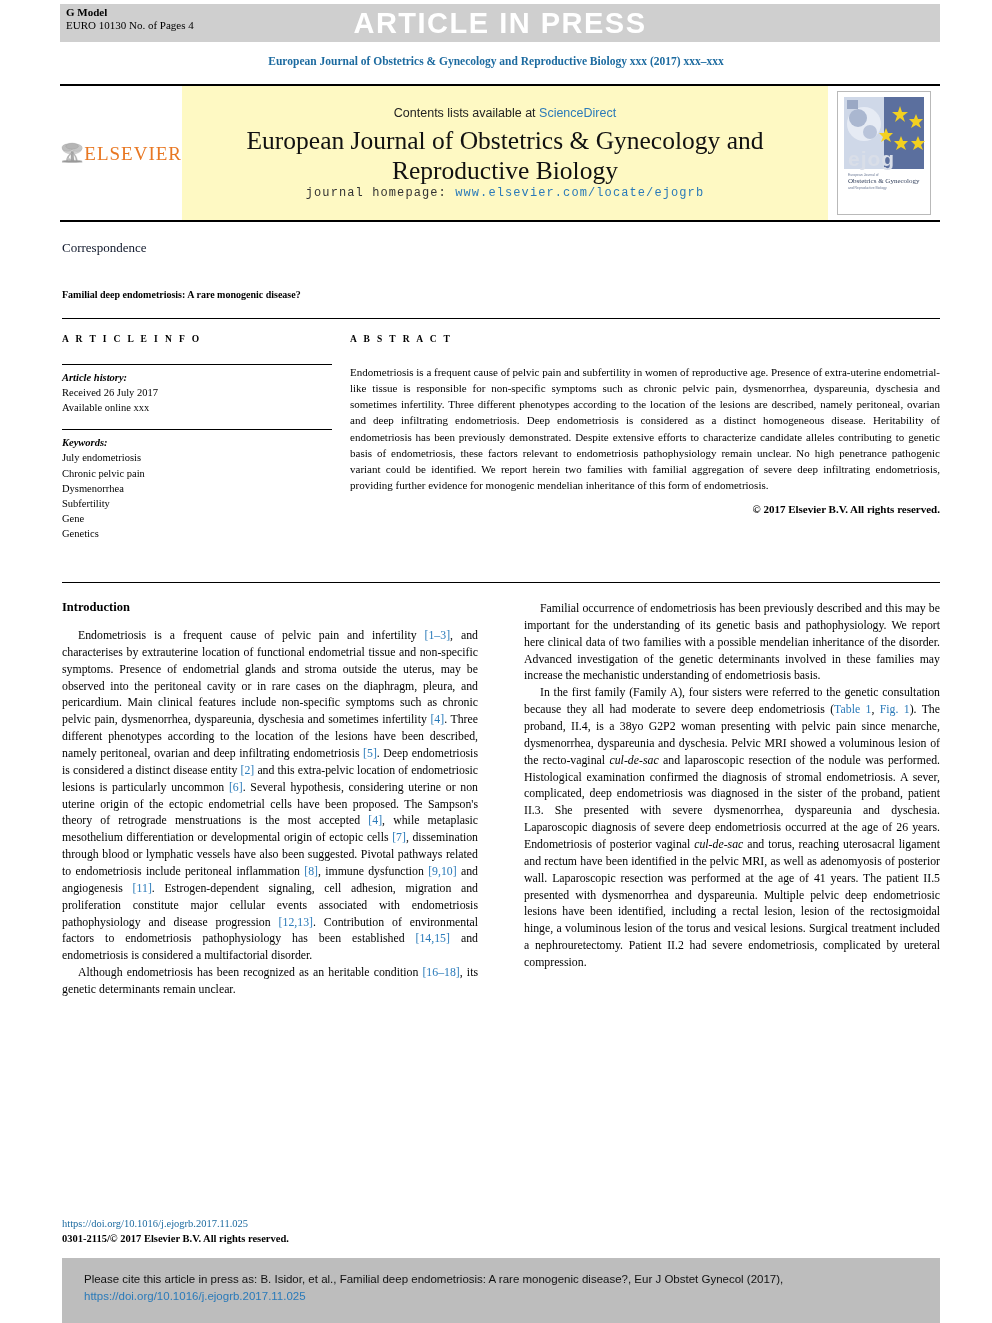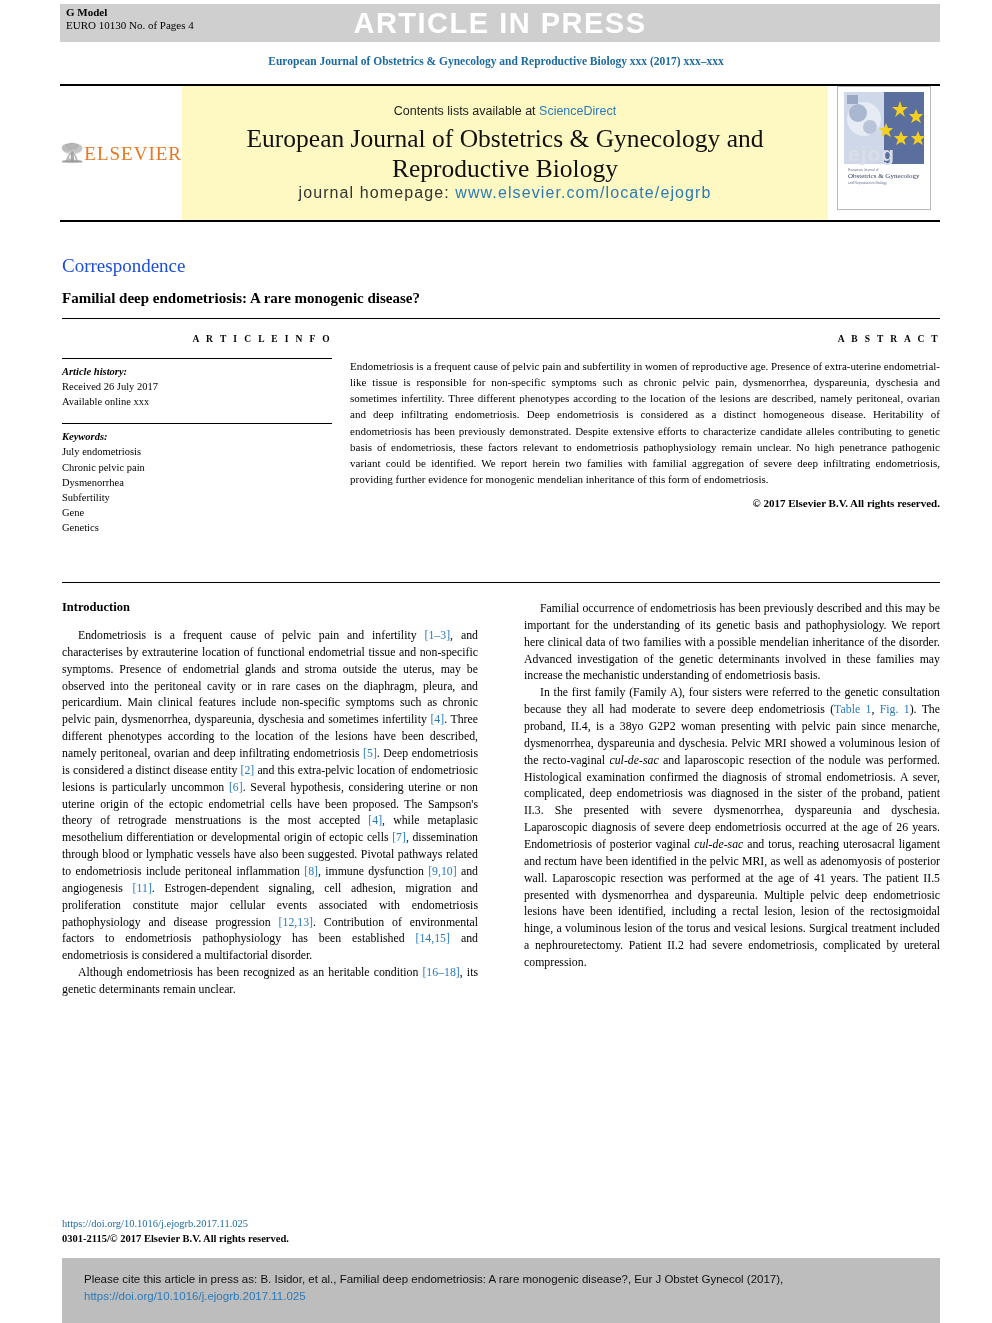--- a/index.html
+++ b/index.html
@@ -115,62 +115,61 @@
   }
   .contents-line a { color: #2a7ab9; text-decoration: none; }
   .journal-title {
     font-family: "Liberation Serif", serif;
     font-size: 25.5px;
     line-height: 1.16;
     text-align: center;
     color: #111;
   }
   .homepage-line {
-    font-family: Liberation Sans, sans-serif;
-    font-size: 16px;
+    font-family: Liberation Mono, monospace;
+    font-size: 12px;
     letter-spacing: 1.1px;
     color: #333;
   }
   .homepage-line .url { color: #2a7ab9; }
   .mast-right {
     width: 112px;
     flex: 0 0 112px;
     display: flex;
-    align-items: flex-start;
+    align-items: center;
     justify-content: center;
   }
   .cover-thumb {
     width: 92px;
     height: 122px;
     border: 1px solid #b9b9b9;
     background: #ffffff;
     position: relative;
     overflow: hidden;
   }
 
   
   .section-kind {
     position: absolute;
     left: 62px;
     top: 240px;
     font-family: "Liberation Serif", serif;
-    font-size: 19px;
-    color: #1d4ed8;
-    margin-top: 15px;
+    font-size: 13px;
+    color: #0f172a;
   }
 
   
   .art-title {
     position: absolute;
     left: 62px;
     top: 288px;
     width: 400px;
     font-family: "Liberation Serif", serif;
     font-weight: bold;
-    font-size: 15px;
+    font-size: 10px;
     line-height: 1.42;
     color: #000;
   }
   .title-rule {
     position: absolute;
     left: 62px;
     top: 318px;
     width: 878px;
     border-top: 1px solid #000;
   }
@@ -183,22 +182,21 @@
     width: 878px;
     display: flex;
   }
   .col-info { width: 270px; flex: 0 0 270px; }
   .col-abs { flex: 1 1 auto; padding-left: 18px; }
   .smallcaps-head {
     font-family: "Liberation Serif", serif;
     font-weight: bold;
     font-size: 9.5px;
     letter-spacing: 2.4px;
-    margin-bottom: 14px;
-    text-align: right;
+    margin-bottom: 20px;
   }
   .hr-thin { border-top: 1px solid #000; margin: 6px 0 5px 0; }
   .info-block {
     font-family: "Liberation Serif", serif;
     font-size: 10.5px;
     line-height: 1.44;
   }
   .info-block .ital { font-style: italic; font-weight: bold; }
   .abs-text {
     font-family: "Liberation Serif", serif;

